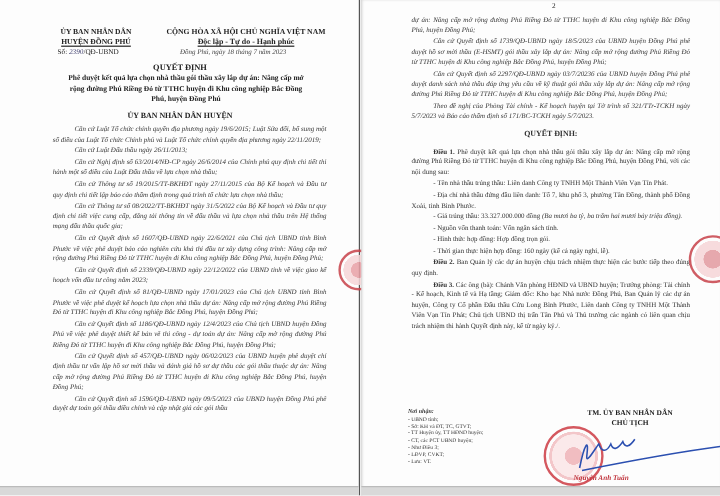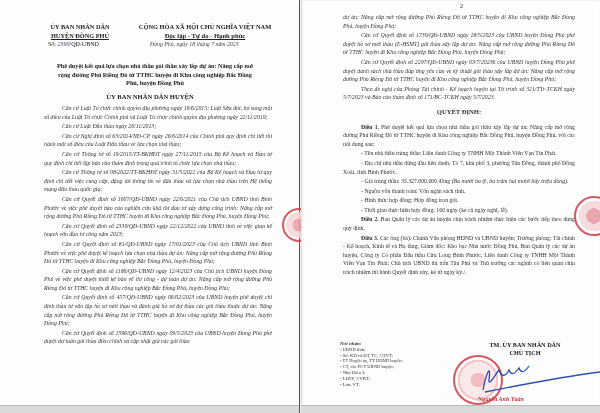--- a/index.html
+++ b/index.html
@@ -66,20 +66,21 @@
   <div class="hdr-num">
     <span>Số:</span>
     <span class="hand">2390</span><span>/QĐ-UBND</span>
   </div>
   <div class="hdr-right">
     <div>CỘNG HÒA XÃ HỘI CHỦ NGHĨA VIỆT NAM</div>
     <div class="motto">Độc lập - Tự do - Hạnh phúc</div>
   </div>
   <div class="hdr-date">Đồng Phú, ngày 18 tháng 7 năm 2023</div>
 
+  <div class="doc-title">QUYẾT ĐỊNH</div>
   <div class="doc-subject">Phê duyệt kết quả lựa chọn nhà thầu gói thầu xây lắp dự án: Nâng cấp mở rộng đường Phú Riềng Đỏ từ TTHC huyện đi Khu công nghiệp Bắc Đồng Phú, huyện Đồng Phú</div>
   <div class="authority">ỦY BAN NHÂN DÂN HUYỆN</div>
 
   <div class="body1">
     <p>Căn cứ Luật Tổ chức chính quyền địa phương ngày 19/6/2015; Luật Sửa đổi, bổ sung một số điều của Luật Tổ chức Chính phủ và Luật Tổ chức chính quyền địa phương ngày 22/11/2019;</p>
     <p>Căn cứ Luật Đấu thầu ngày 26/11/2013;</p>
     <p>Căn cứ Nghị định số 63/2014/NĐ-CP ngày 26/6/2014 của Chính phủ quy định chi tiết thi hành một số điều của Luật Đấu thầu về lựa chọn nhà thầu;</p>
     <p>Căn cứ Thông tư số 19/2015/TT-BKHĐT ngày 27/11/2015 của Bộ Kế hoạch và Đầu tư quy định chi tiết lập báo cáo thẩm định trong quá trình tổ chức lựa chọn nhà thầu;</p>
     <p>Căn cứ Thông tư số 08/2022/TT-BKHĐT ngày 31/5/2022 của Bộ Kế hoạch và Đầu tư quy định chi tiết việc cung cấp, đăng tải thông tin về đấu thầu và lựa chọn nhà thầu trên Hệ thống mạng đấu thầu quốc gia;</p>
     <p>Căn cứ Quyết định số 1607/QĐ-UBND ngày 22/6/2021 của Chủ tịch UBND tỉnh Bình Phước về việc phê duyệt báo cáo nghiên cứu khả thi đầu tư xây dựng công trình: Nâng cấp mở rộng đường Phú Riềng Đỏ từ TTHC huyện đi Khu công nghiệp Bắc Đồng Phú, huyện Đồng Phú;</p>

